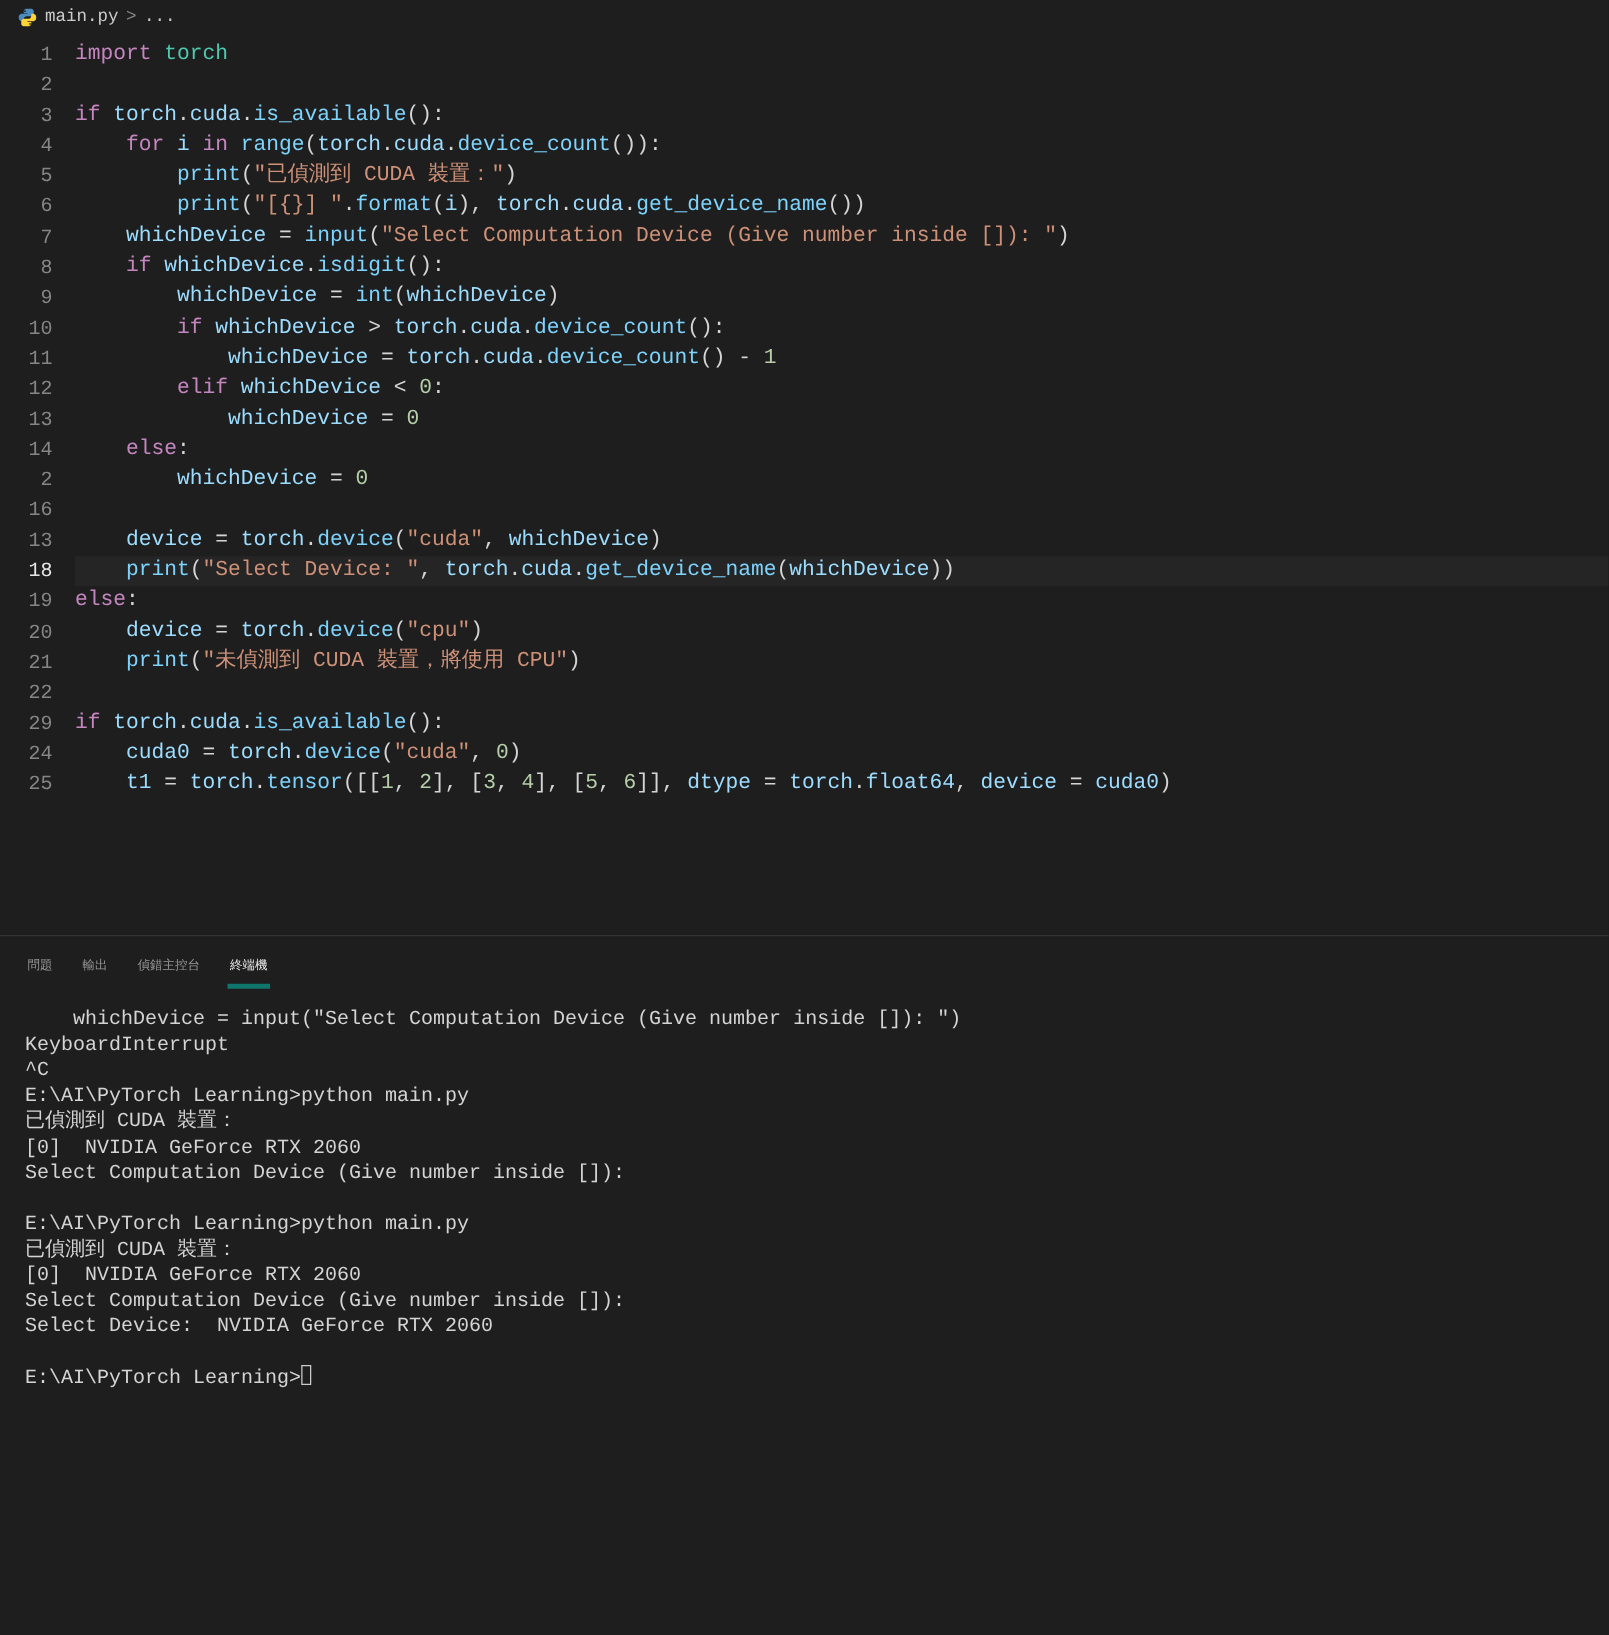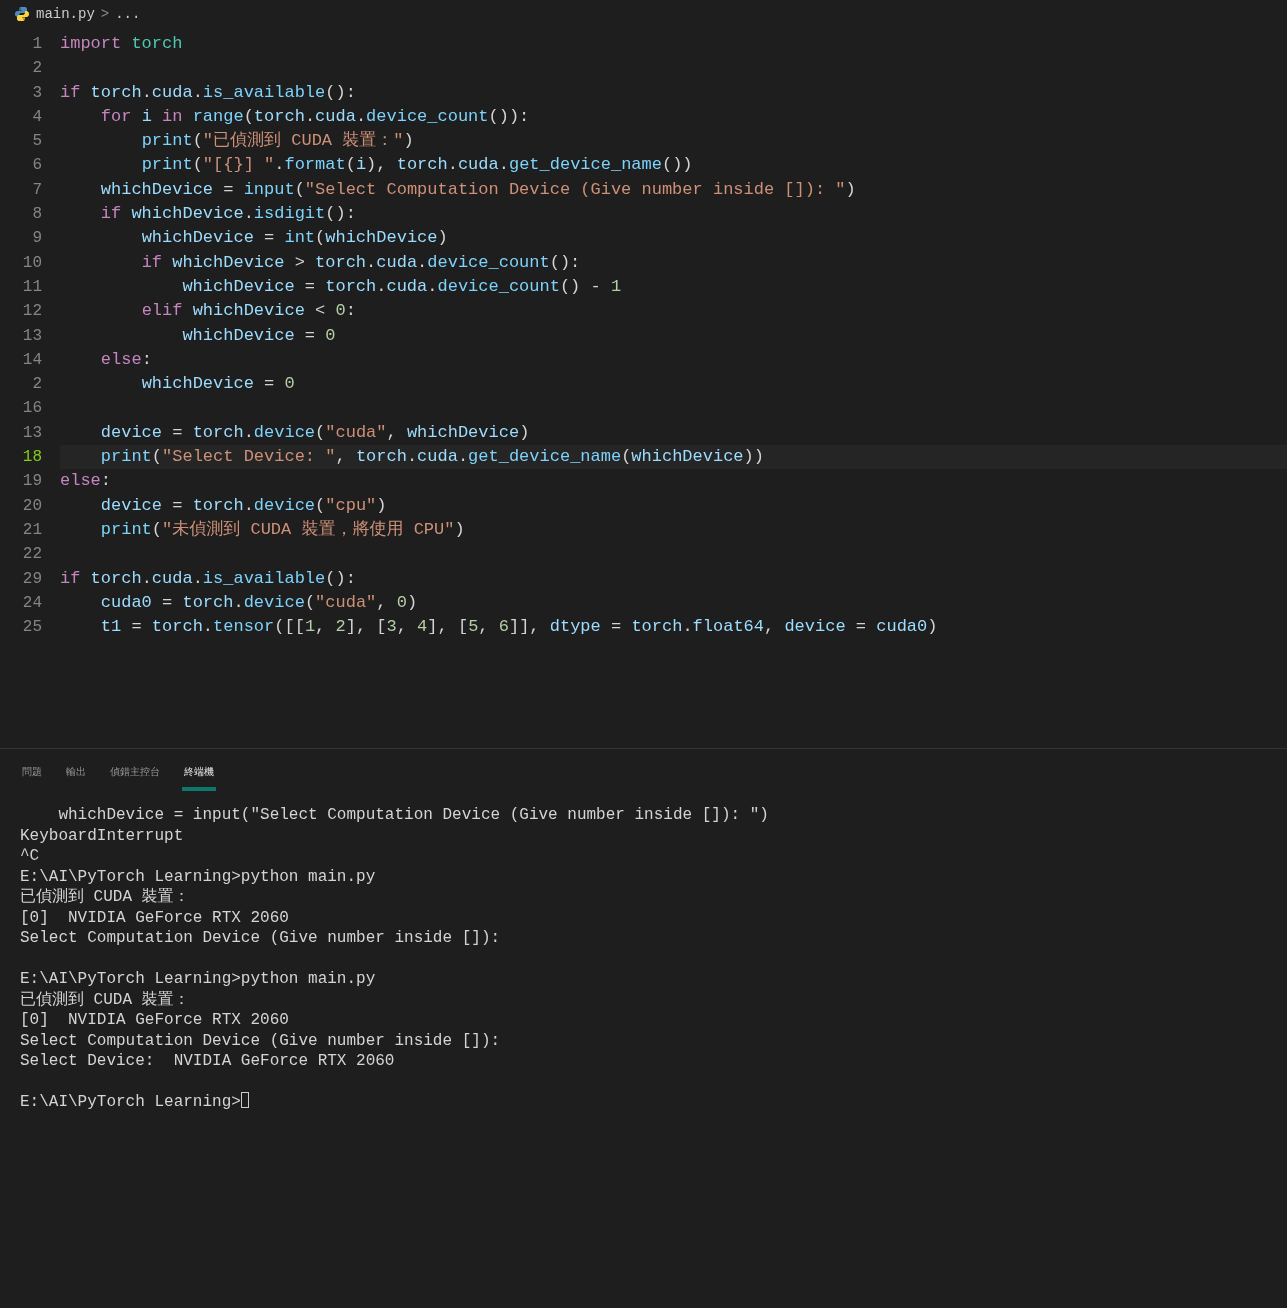--- a/index.html
+++ b/index.html
@@ -36,21 +36,21 @@
   .gutter {
     width: 60px;
     text-align: right;
     padding-right: 18px;
     color: #858585;
     user-select: none;
     line-height: 24.3px;
     font-size: 16px;
     padding-top: 4px;
   }
-  .gutter .current { color: #84cc16; }
+  .gutter .current { color: #e5e5e5; }
   .code {
     flex: 1;
     white-space: pre;
     line-height: 24.3px;
     padding-top: 4px;
     position: relative;
   }
   .code .line { height: 24.3px; }
   .code .line.hl { background: rgba(255,255,255,0.03); }
   

